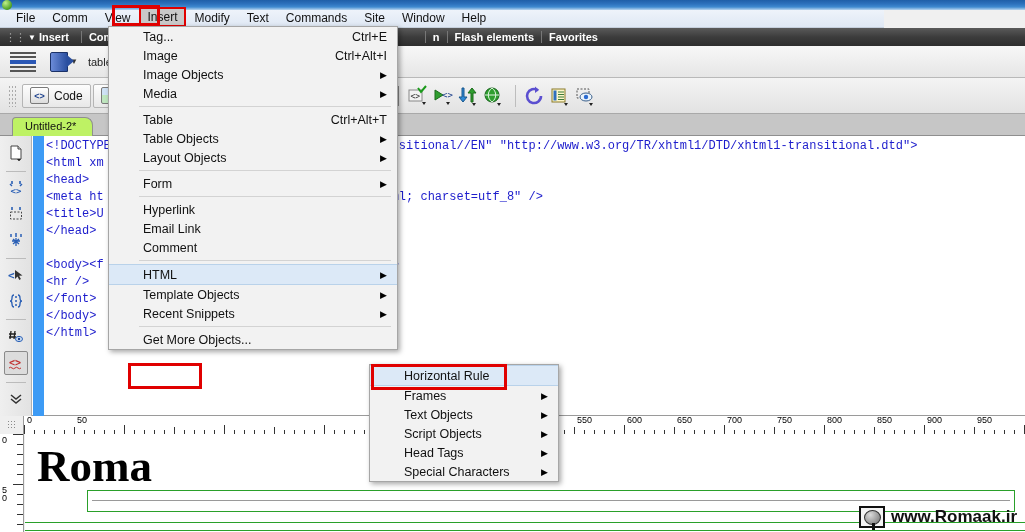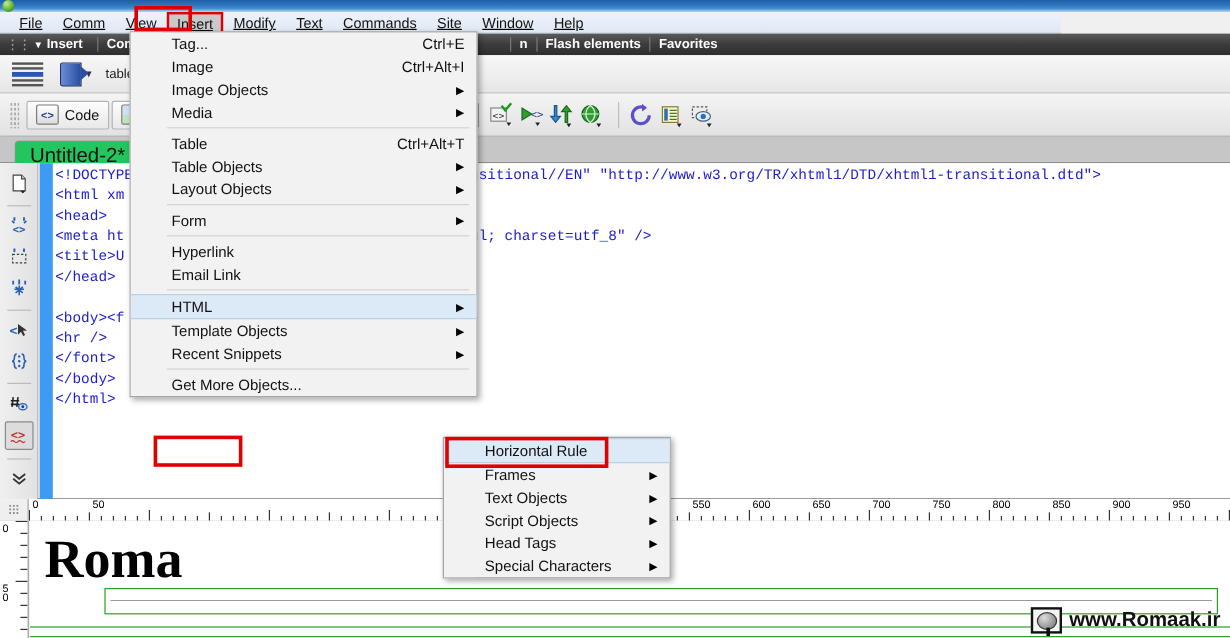--- a/index.html
+++ b/index.html
@@ -18,21 +18,21 @@
   .titlebar .orb{
     position:absolute;left:2px;top:0px;width:10px;height:10px;border-radius:50%;
     background:radial-gradient(circle at 35% 30%,#bff08a,#4a9f22 70%,#2e6b12);
   }
 
   
   .menubar{
     position:absolute;left:0;top:10px;width:884px;height:18px;
     background:linear-gradient(to bottom,#eef3fa,#dfe8f4);
     border-bottom:1px solid #c5cfdc;
-    display:flex;align-items:flex-start;padding-left:8px;box-sizing:border-box;text-decoration:underline;
+    display:flex;align-items:flex-end;padding-left:8px;box-sizing:border-box;
   }
   .menubar .mi{
     font-size:12px;padding:1px 8px;margin-right:1px;white-space:nowrap;color:#111;
     line-height:16px;
   }
   .menubar .mi.active{
     background:#c9c9c9;border:2px solid #e00000;padding:0 6px;box-sizing:border-box;
   }
 
   
@@ -97,22 +97,22 @@
   .tbico{width:22px;height:22px;margin-right:3px;position:relative;display:inline-block;}
   .miniblank{width:16px;height:18px;border:1px solid #8b8b8b;background:#fff;margin-right:8px;}
 
   
   .tabstrip{
     position:absolute;left:0;top:114px;width:1025px;height:22px;
     background:#c6c6c6;border-bottom:1px solid #8f8f8f;box-sizing:border-box;
   }
   .doctab{
     position:absolute;left:12px;top:3px;height:35px;padding:2px 16px 0 12px;
-    background:#22c55e;border:1px solid #8f8f8f;border-bottom:none;
-    border-radius:4px 8px 0 0;font-size:17px;color:#111;box-sizing:border-box;
+    background:#bef264;border:1px solid #8f8f8f;border-bottom:none;
+    border-radius:4px 8px 0 0;font-size:11px;color:#111;box-sizing:border-box;
   }
 
   
   .codewrap{
     position:absolute;left:0;top:136px;width:1025px;height:280px;
     background:#ffffff;box-sizing:border-box;border-bottom:1px solid #9a9a9a;
   }
   .codertoolbar{
     position:absolute;left:0;top:0;width:32px;height:280px;
     background:linear-gradient(to right,#efefef,#e2e2e2);
@@ -589,20 +589,23 @@
         <span>Form</span>
         <span class="arw">▶</span>
       </div>
       <div class="sep"></div>
       <div class="row">
         <span>Hyperlink</span>
       </div>
       <div class="row">
         <span>Email Link</span>
       </div>
+      <div class="row">
+        <span>Comment</span>
+      </div>
       <div class="sep"></div>
       <div class="row hl">
         <span>HTML</span>
         <span class="arw">▶</span>
       </div>
       <div class="row">
         <span>Template Objects</span>
         <span class="arw">▶</span>
       </div>
       <div class="row">

